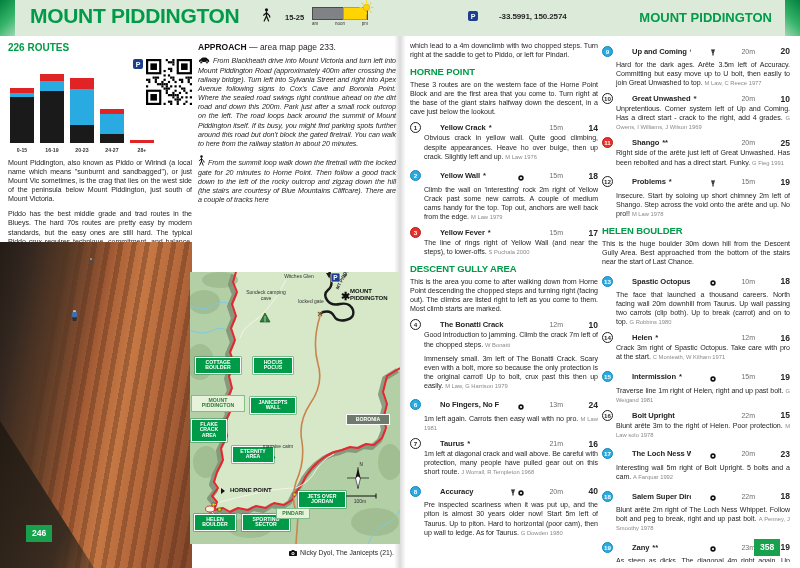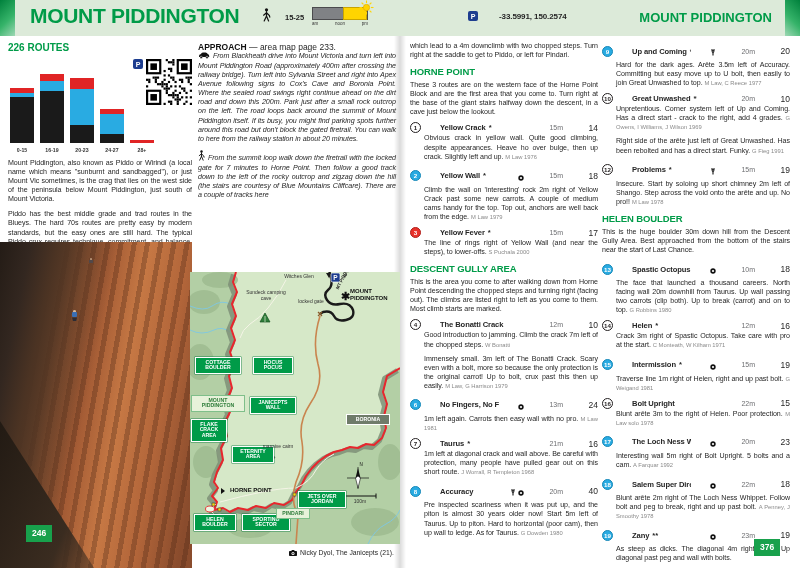--- a/index.html
+++ b/index.html
@@ -63,21 +63,21 @@
   .climber2 { position:absolute; left:46%; top:5%; width:5px; height:7px; opacity:0.8; }
   .climber2 .torso { position:absolute; left:0.5px; top:1.5px; width:4px; height:3.5px; background:#4a4a52; }
   .climber2 .head { position:absolute; left:1.3px; top:0; width:2.4px; height:2px; background:#caa98d; border-radius:50%; }
   .page-badge { position:absolute; background:#18a14c; color:#fff; font-weight:bold; font-size:8.5px;
                 padding:4px 6px; line-height:1; }
   .badge-246 { left:26px; top:525px; }
   .badge-247 { left:754px; top:539px; }
 
   
   .col2 { position:absolute; left:198px; top:42px; width:198px; }
-  .approach-head { font-size:8.5px; }
+  .approach-head { font-size:8.5px; margin-bottom:5px; }
   .approach-head b { font-weight:bold; color:#111; }
   .para-icon { display:inline-block; vertical-align:-1px; margin-right:3px; }
   .approach-para { margin-bottom:6px;font-style:italic; }
 
   
   .map-wrap { position:absolute; left:190px; top:272px; width:210px; height:272px; overflow:hidden; }
   .map-wrap svg.geo { position:absolute; left:0; top:0; }
   .map-label { position:absolute; font-size:5.2px; line-height:1.15; text-align:center; }
   .ml-green { background:#009b48; color:#fff; font-weight:bold; border:0.8px solid #fff; padding:1.5px 2px; box-shadow:0 0 0 0.4px #00753a; }
   .ml-lightgreen { background:#e7f2da; color:#2f7d3a; font-weight:bold; border:0.8px solid #7fbf8a; padding:1.5px 2px; }
@@ -96,21 +96,21 @@
   .route-head { display:flex; align-items:center; gap:19px; }
   .route-num { flex:0 0 auto; width:11px; height:11px; border-radius:50%; font-size:6.2px; font-weight:bold;
                display:flex; align-items:center; justify-content:center; }
   .rn-white { background:#fff; border:1px solid #231f20; color:#231f20; }
   .rn-cyan { background:#29abe2; border:1px solid #1688b8; color:#fff; }
   .rn-red { background:#e8312a; border:1px solid #b01f1a; color:#fff; }
   .route-name { font-weight:bold; font-size:7.6px; flex:1 1 auto; letter-spacing:-0.1px; white-space:nowrap; overflow:hidden; }
   .route-stars { font-weight:bold; font-size:7.6px; margin-left:1px; }
   .route-icons { display:flex; gap:2px; align-items:center; flex:0 0 auto; }
   .route-len { flex:0 0 auto; font-size:7px; color:#6d6e71; width:20px; text-align:right; }
-  .route-grade { flex:0 0 auto; font-size:8.5px; font-weight:normal; width:16px; text-align:right; }
+  .route-grade { flex:0 0 auto; font-size:8.5px; font-weight:bold; width:16px; text-align:right; }
   .route-desc { margin-left:14px; font-size:7.1px; line-height:1.28; text-align:justify; letter-spacing:-0.05px; margin-top:1px; }
   .credit { font-size:5.8px; color:#8a8a8a; letter-spacing:0; }
   .rc-para { margin-bottom:5px; }
 </style>
 </head>
 <body>
 
 <div class="header">
   <div class="tab-left"></div>
   <div class="tab-right"></div>
@@ -320,21 +320,21 @@
     <span class="para-icon"><svg width="12" height="7" viewBox="0 0 12 7">
           <path d="M1 4 Q1 2.4 2.6 2.2 L4 0.8 Q4.4 0.4 5.2 0.4 L7.6 0.4 Q8.3 0.4 8.8 1 L10 2.2 Q11.2 2.5 11.2 4 L11.2 5 L1 5 Z" fill="#111"></path>
           <circle cx="3.2" cy="5.4" r="1.2" fill="#111" stroke="#fff" stroke-width="0.5"></circle>
           <circle cx="9" cy="5.4" r="1.2" fill="#111" stroke="#fff" stroke-width="0.5"></circle>
         </svg></span><span>From Blackheath drive into Mount Victoria and turn left into Mount Piddington Road (approximately 400m after crossing the railway bridge). Turn left into Sylvania Street and right into Apex Avenue following signs to Cox's Cave and Boronia Point. Where the sealed road swings right continue ahead on the dirt road and down this 200m. Park just after a small rock outcrop on the left. The road loops back around the summit of Mount Piddington itself. If its busy, you might find parking spots further around this road but don't block the gated firetrail. You can walk to here from the railway station in about 20 minutes.</span>
   </p>
   <p class="body-para approach-para">
     <span class="para-icon"><svg width="7" height="11" viewBox="0 0 9 14">
           <circle cx="4.5" cy="1.8" r="1.6" fill="#111"></circle>
           <path d="M4.5 3.6 L4.5 8 M4.5 4.8 L1.6 7.2 M4.5 4.8 L7.4 7.6 L7.8 9.2 M4.5 8 L2.2 13 M4.5 8 L6.6 13" stroke="#111" stroke-width="1.2" fill="none" stroke-linecap="round"></path>
-        </svg></span><span>From the summit loop walk down the firetrail with the locked gate for 7 minutes to Horne Point. Then follow a good track down to the left of the rocky outcrop and zigzag down the hill (the stairs are courtesy of Blue Mountains Cliffcare). There are a couple of tracks here</span>
+        </svg></span><span>From the summit loop walk down the firetrail with the locked gate for 20 minutes to Horne Point. Then follow a good track down to the left of the rocky outcrop and zigzag down the hill (the stairs are courtesy of Blue Mountains Cliffcare). There are a couple of tracks here</span>
   </p>
 </div>
 
 <div class="map-wrap">
   <svg class="geo" width="210" height="272" viewBox="0 0 210 272">
     <rect x="0" y="0" width="210" height="272" fill="#d6e8c8"></rect>
 
     <polygon fill="#b3cfa5" points="0,0 46,0 43,10 47,20 42,32 46,44 41,56 45,68 40,80 44,92 39,104 42,116 37,128 40,140 34,152 37,164 31,176 33,188 27,200 24,210 28,216 22,224 27,230 24,238 33,236 40,240 48,236 58,238 66,234 76,236 84,231 94,233 102,228 106,220 112,212 116,204 122,196 128,190 136,184 144,180 152,178 160,175 168,176 176,172 184,173 192,166 196,156 194,144 197,132 193,120 196,108 197,104 210,96 210,272 0,272"></polygon>
 
     <g fill="#9dbb8f" opacity="0.8">
@@ -558,20 +558,27 @@
       <div class="route-head">
         <span class="route-num rn-white">10</span>
         <span class="route-name">Great Unwashed<span class="route-stars"> **</span></span>
         <span class="route-icons"></span>
         <span class="route-len">20m</span>
         <span class="route-grade">10</span>
       </div>
       <div class="route-desc"><span>Unpretentious. Corner system left of Up and Coming. Has a direct start - crack to the right, add 4 grades. </span><span class="credit">G Owens, I Williams, J Wilson 1969</span></div>
     </div>
     <div class="route">
+      <div class="route-head">
+        <span class="route-num rn-red">11</span>
+        <span class="route-name">Shango<span class="route-stars"> **</span></span>
+        <span class="route-icons"></span>
+        <span class="route-len">20m</span>
+        <span class="route-grade">25</span>
+      </div>
       <div class="route-desc"><span>Right side of the arête just left of Great Unwashed. Has been rebolted and has a direct start. Funky. </span><span class="credit">G Fieg 1991</span></div>
     </div>
     <div class="route">
       <div class="route-head">
         <span class="route-num rn-white">12</span>
         <span class="route-name">Problems<span class="route-stars"> *</span></span>
         <span class="route-icons">
           <span><svg width="6" height="7" viewBox="0 0 6 7">
               <path d="M3 0.5 L3 6.5 M1 1 L5 1" stroke="#111" stroke-width="1.1" fill="none"></path>
               <circle cx="3" cy="2.6" r="1" fill="none" stroke="#111" stroke-width="0.7"></circle>
@@ -673,13 +680,13 @@
               <circle cx="3" cy="3" r="2.7" fill="#111"></circle>
               <circle cx="3" cy="3" r="1.1" fill="#fff"></circle>
             </svg></span>
         </span>
         <span class="route-len">23m</span>
         <span class="route-grade">19</span>
       </div>
       <div class="route-desc"><span>As steep as dicks. The diagonal 4m right again. Up diagonal past peg and wall with bolts. </span></div>
     </div>
   </div>
-<div class="page-badge badge-247">376</div>
+<div class="page-badge badge-247">358</div>
 
 </body></html>

